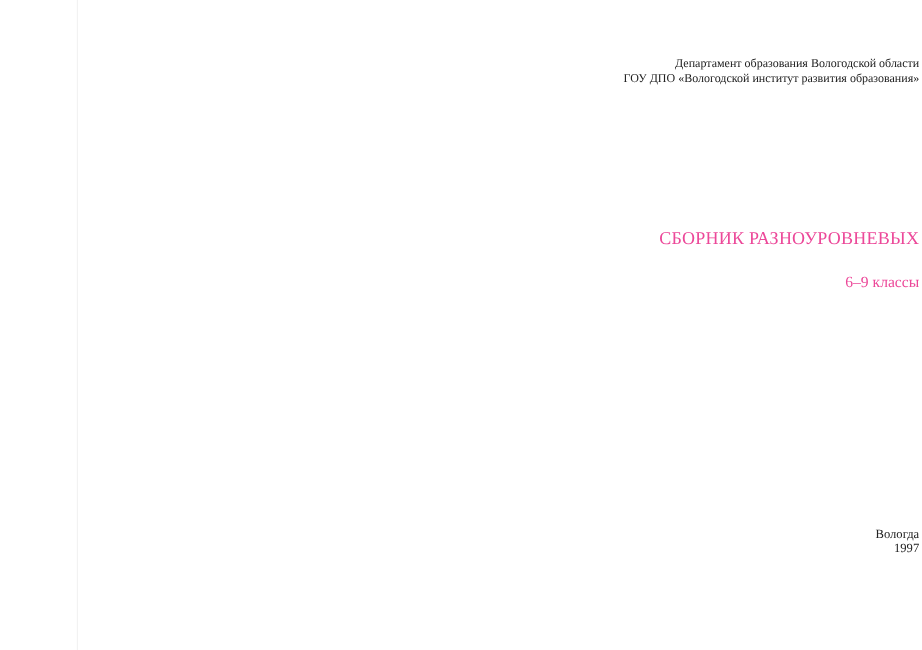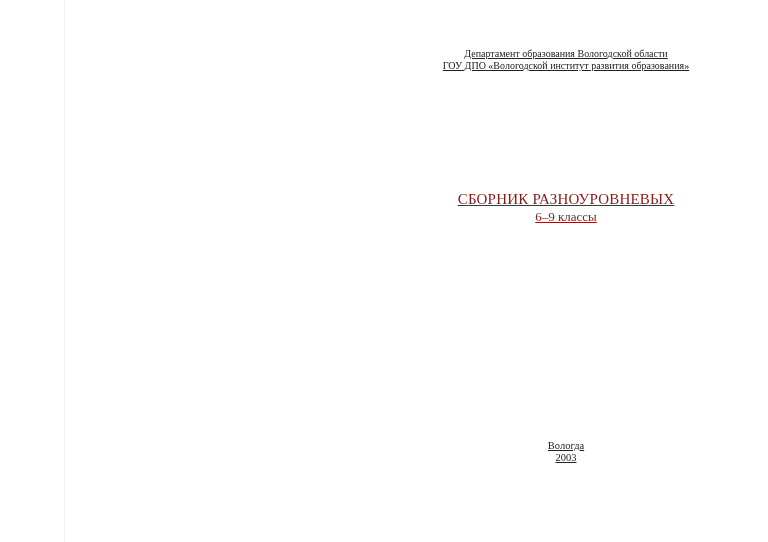--- a/index.html
+++ b/index.html
@@ -21,41 +21,41 @@
     left: 64px;
     top: 0;
     width: 1px;
     height: 542px;
     background: #f2f2f2;
   }
   .text-col {
     position: absolute;
     left: 366px;
     width: 400px;
-    text-align: center;
-    text-decoration: underline;
+    text-align: right;
   }
   .publisher {
     top: 48px;
     font-size: 10px;
     line-height: 12px;
     color: #222222;
   }
   .title {
     top: 191px;
-    color: #7f1d1d;
+    color: #ec4899;
   }
   .title-line {
     font-size: 15px;
     line-height: 17px;
     letter-spacing: 0.2px;
   }
   .title-sub {
     font-size: 13px;
     line-height: 17px;
+    margin-top: 18px;
   }
   .imprint {
     top: 440px;
     font-size: 10.5px;
     line-height: 12px;
     color: #222222;
   }
 </style>
 </head>
 <body>
@@ -69,16 +69,16 @@
     <div>ГОУ ДПО «Вологодской институт развития образования»</div>
   </div>
 
   <div class="text-col title">
     <div class="title-line">СБОРНИК РАЗНОУРОВНЕВЫХ</div>
     <div class="title-sub">6–9 классы</div>
   </div>
 
   <div class="text-col imprint">
     <div>Вологда</div>
-    <div>2003</div>
+    <div>1997</div>
   </div>
 
 </div>
 
 </body></html>

